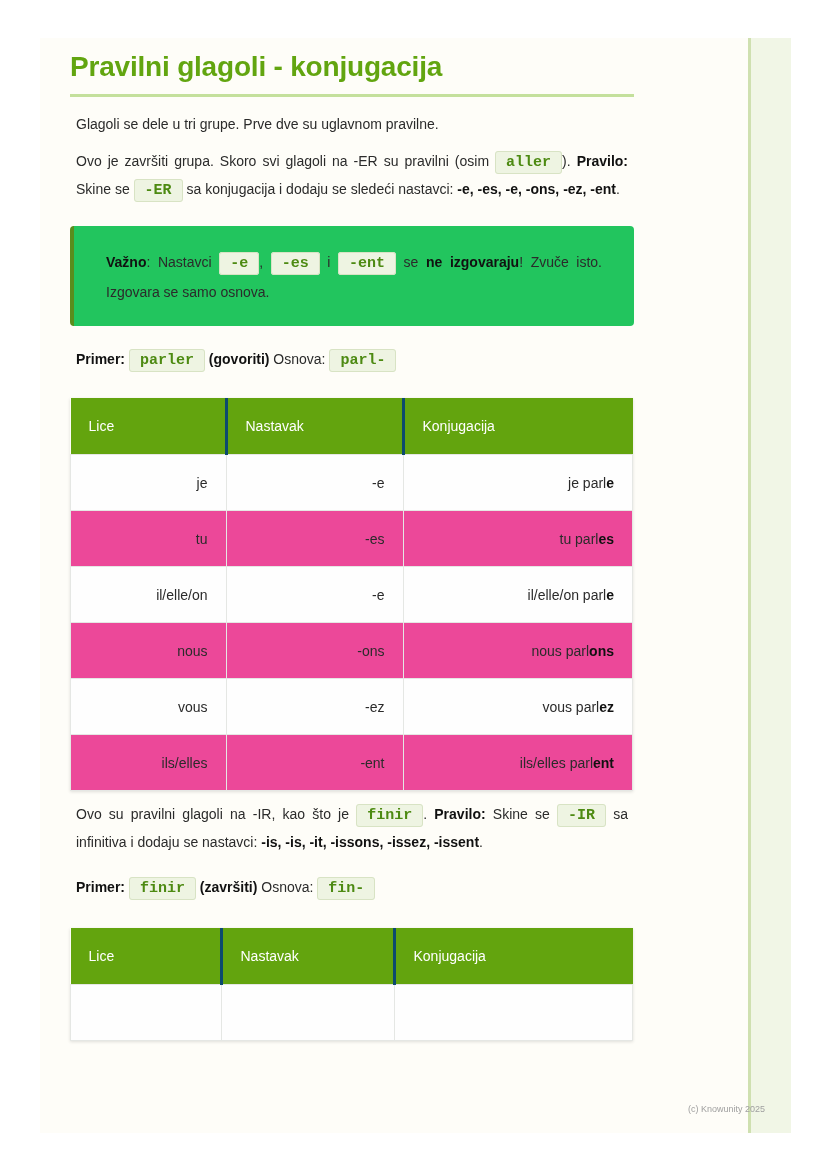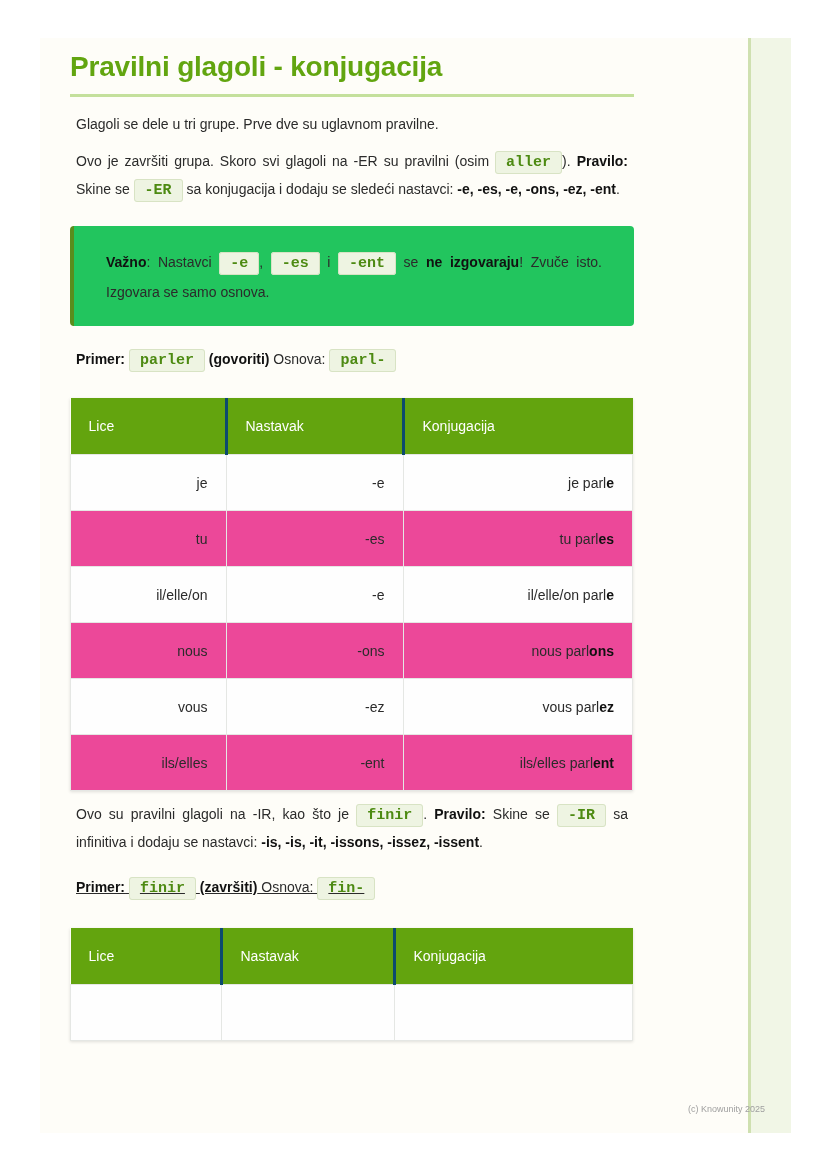--- a/index.html
+++ b/index.html
@@ -82,21 +82,21 @@
         <tr class="alt">
           <td>ils/elles</td>
           <td>-ent</td>
           <td><span>ils/elles parl</span><b>ent</b></td>
         </tr>
       </tbody>
     </table>
 
     <p class="just" style="margin-top:10px;"><span>Ovo su pravilni glagoli na -IR, kao što je </span><code>finir</code><span>. </span><b>Pravilo:</b><span> Skine se </span><code>-IR</code><span> sa infinitiva i dodaju se nastavci: </span><b>-is, -is, -it, -issons, -issez, -issent</b><span>.</span></p>
 
-    <p style="margin-top:18px;text-decoration:underline;"><b>Primer:</b> <code>finir</code> <b>(završiti)</b><span> Osnova: </span><code>fin-</code></p>
+    <p style="margin-top:18px;"><b>Primer:</b> <code>finir</code> <b>(završiti)</b><span> Osnova: </span><code>fin-</code></p>
 
     <table style="margin-top:26px;">
       <thead>
         <tr>
           <th style="width:113px;">Lice</th>
           <th style="width:134px;">Nastavak</th>
           <th>Konjugacija</th>
         </tr>
       </thead>
       <tbody>

